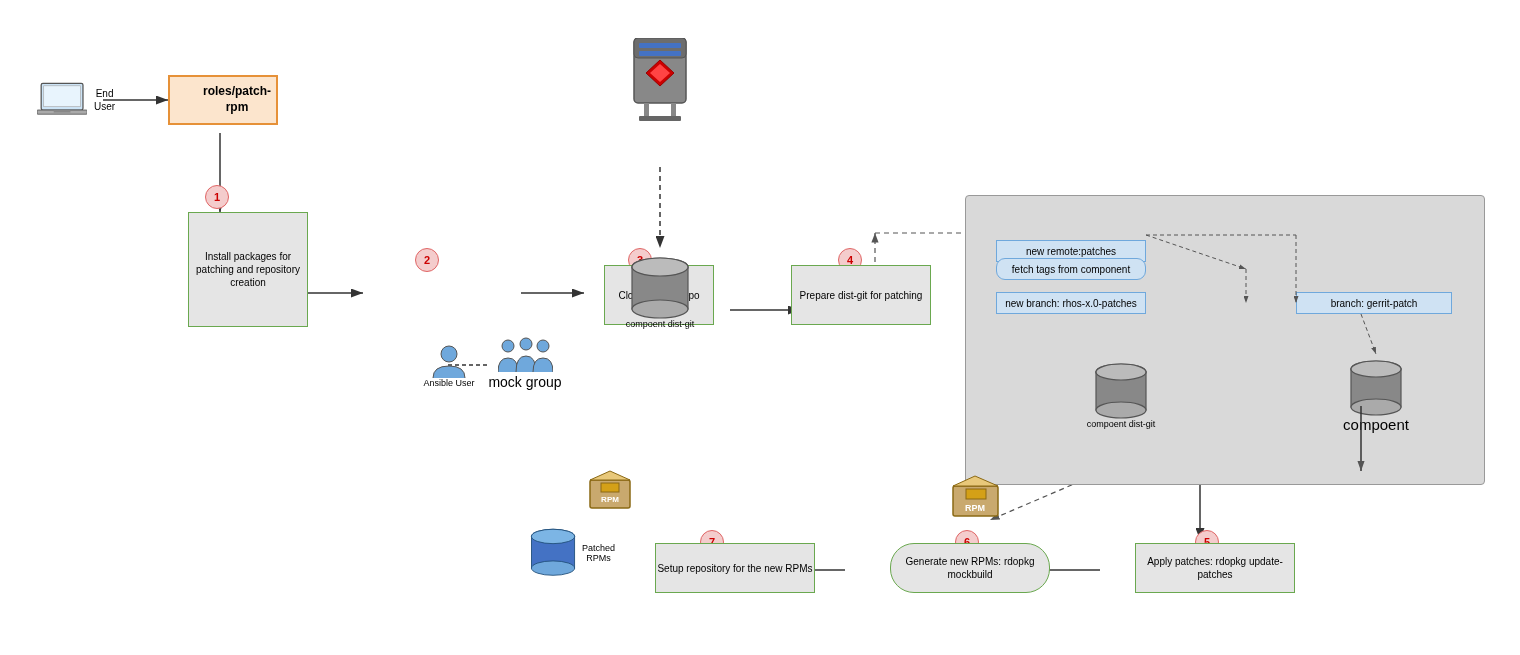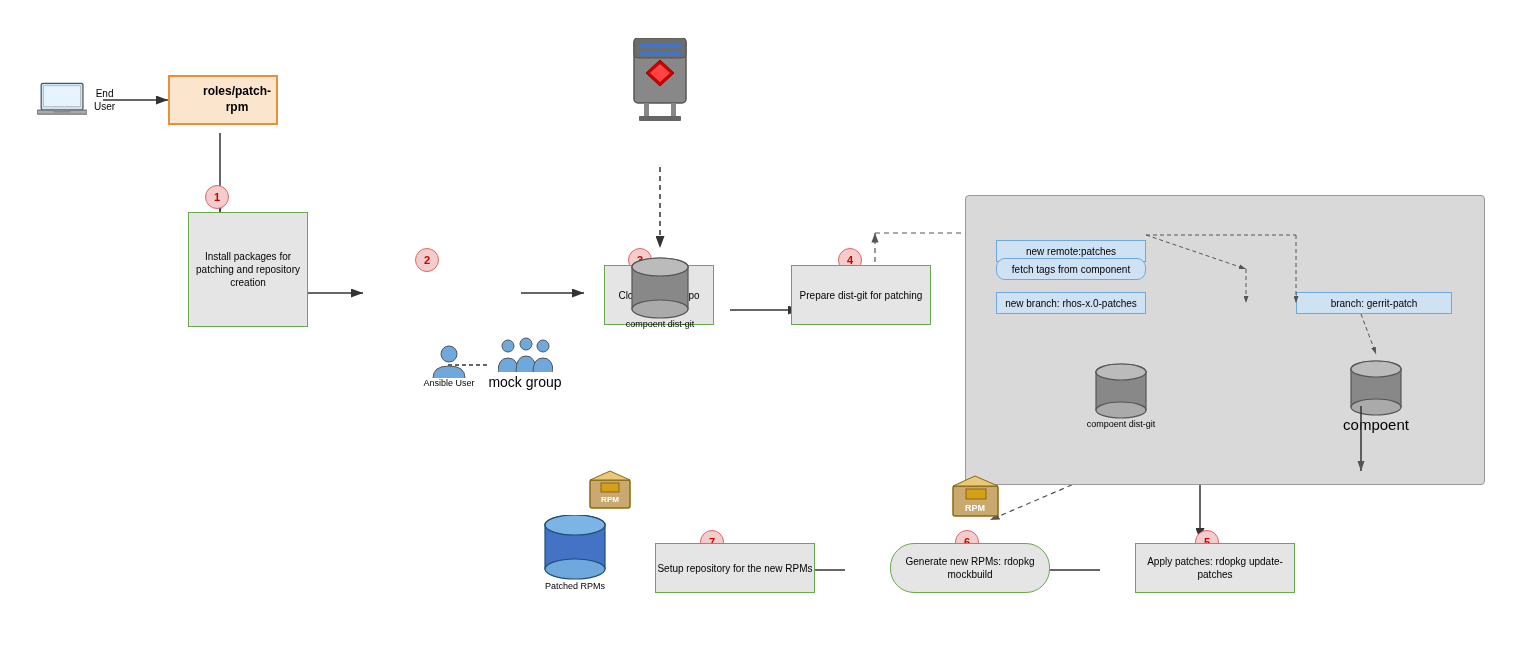--- a/index.html
+++ b/index.html
@@ -324,21 +324,21 @@
 
   <div class="node" style="left:580px; top:462px; width:60px; height:55px; flex-direction:column;">
     <svg width="50" height="48" viewBox="0 0 50 48">
       <rect x="5" y="14" width="40" height="28" fill="#c9a96e" stroke="#8B6914" stroke-width="1.5" rx="2"></rect>
       <polygon points="5,14 25,5 45,14" fill="#e8c87a" stroke="#8B6914" stroke-width="1"></polygon>
       <rect x="16" y="17" width="18" height="9" fill="#d4a017" stroke="#8B6914" stroke-width="1"></rect>
       <text x="25" y="36" text-anchor="middle" font-size="8" font-weight="bold" fill="#fff">RPM</text>
     </svg>
   </div>
 
-  <div class="node" style="left:530px; top:505px; width:90px; height:95px; flex-direction:column;">
+  <div class="node" style="left:530px; top:505px; width:90px; height:95px; flex-direction:row;">
     <svg width="65" height="66" viewBox="0 0 65 66">
       <ellipse cx="32" cy="10" rx="30" ry="10" fill="#4472c4" stroke="#1f4e79" stroke-width="1.2"></ellipse>
       <rect x="2" y="10" width="60" height="44" fill="#4472c4" stroke="#1f4e79" stroke-width="1.2"></rect>
       <ellipse cx="32" cy="54" rx="30" ry="10" fill="#6fa8dc" stroke="#1f4e79" stroke-width="1.2"></ellipse>
       <ellipse cx="32" cy="10" rx="30" ry="10" fill="#7cb5e5" stroke="#1f4e79" stroke-width="1.2"></ellipse>
     </svg>
     <span class="caption" style="position:relative; font-size:9px;">Patched RPMs</span>
   </div>
 
 </div>

